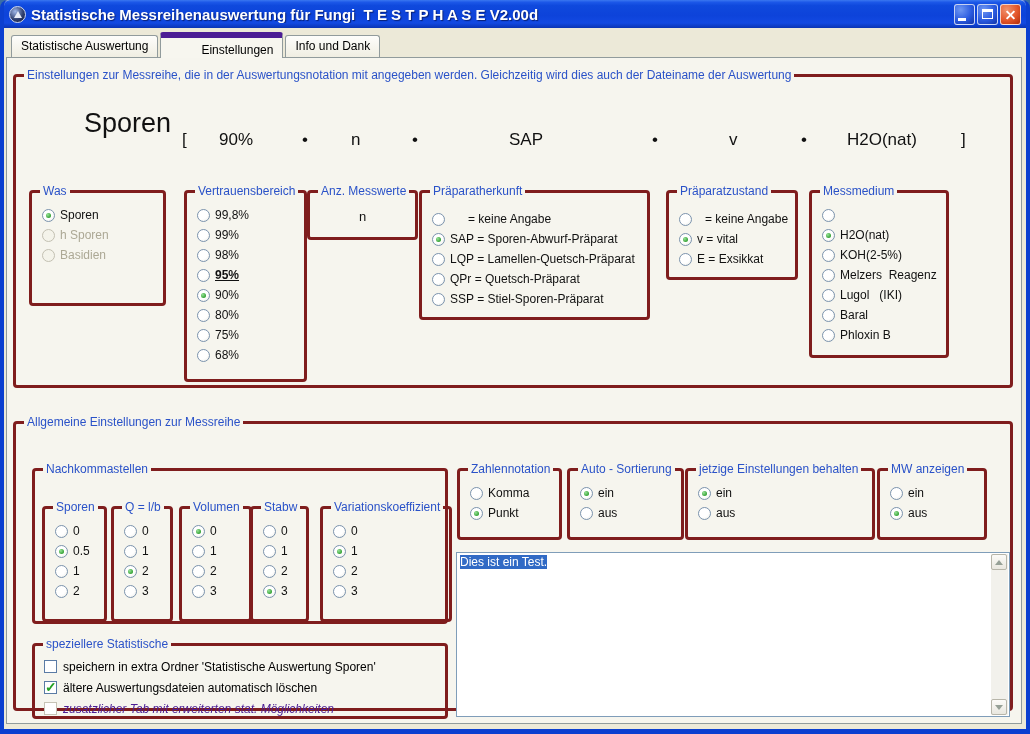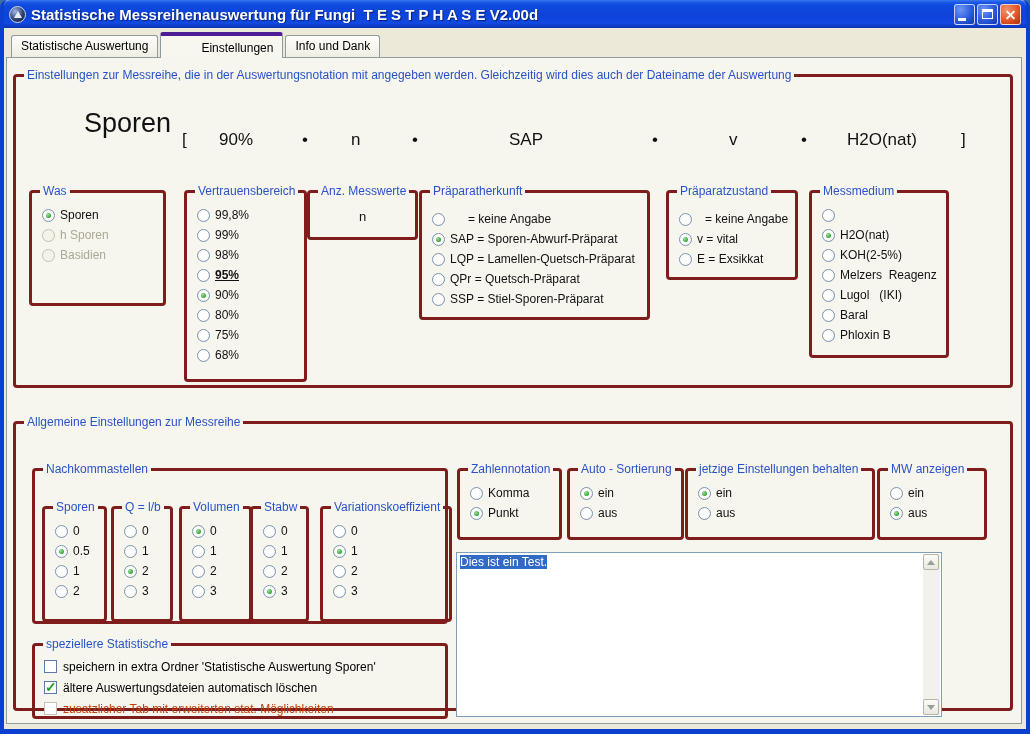--- a/index.html
+++ b/index.html
@@ -60,21 +60,21 @@
   .content { position:relative; height:701px; background:#ece9d8; }
   .tabbar { position:absolute; top:4px; left:7px; display:flex; align-items:flex-end; z-index:3; }
   .tab {
     height:22px; padding:3px 9px 3px 9px; margin-right:2px;
     background:linear-gradient(180deg,#fdfdfb,#f0eee2);
     border:1px solid #919b9c; border-bottom:none;
     border-radius:3px 3px 0 0; font-size:12px; white-space:pre; cursor:default;
   }
   .tab.active {
     height:26px; padding-top:5px; margin-bottom:-1px; z-index:4; position:relative;
-    background:#f7f6ef; border-top:4px solid #4c1d95;padding-left:40px;
+    background:#f7f6ef; border-top:6px solid #4c1d95;padding-left:40px;
   }
   .tabpage {
     position:absolute; top:29px; left:2px; width:1016px; height:667px;
     border:1px solid #919b9c; background:#f6f5ee;
   }
 
   
   fieldset.fs {
     position:absolute; margin:0; padding:2px 6px;
     border:3px solid #7f1d1d; border-radius:4px; background:transparent;
@@ -132,29 +132,29 @@
   .chk-row { height:21px; display:flex; align-items:center; gap:6px; padding-left:3px; }
   .checkbox {
     position:relative; width:13px; height:13px; flex:0 0 auto;
     border:1px solid #5a7ba5; background:#fff;
   }
   .checkbox.checked::after {
     content:"\2713"; position:absolute; left:0px; top:-3px;
     color:#23a123; font-size:14px; font-weight:bold;
   }
   .checkbox.disabled { border-color:#c6c3b5; }
-  .chk-row.disabled .chk-label { color:#c2410c; }
+  .chk-row.disabled .chk-label { color:#4c1d95;font-style:italic; }
   .chk-label { white-space:pre; }
 
   
   .anz-value { text-align:center; padding-top:9px; font-size:13px; color:#111; }
 
   
   .notes-box {
-    position:absolute; left:440px; top:123px; width:486px; height:165px;
+    position:absolute; left:440px; top:123px; width:554px; height:165px;
     background:#fff; border:1px solid #7f9db9;
   }
   .notes-text { padding:2px 3px; font-size:12px; }
   .sel { background:#316ac5; color:#fff; white-space:pre; }
   .sb { position:absolute; top:1px; right:1px; bottom:1px; width:17px; background:#f2f1ec; }
   .sb-btn {
     position:absolute; left:0; width:16px; height:16px;
     background:linear-gradient(180deg,#fcfbf8,#e9e7df);
     border:1px solid #b7b5a9; border-radius:2px;
     display:flex; align-items:center; justify-content:center;

